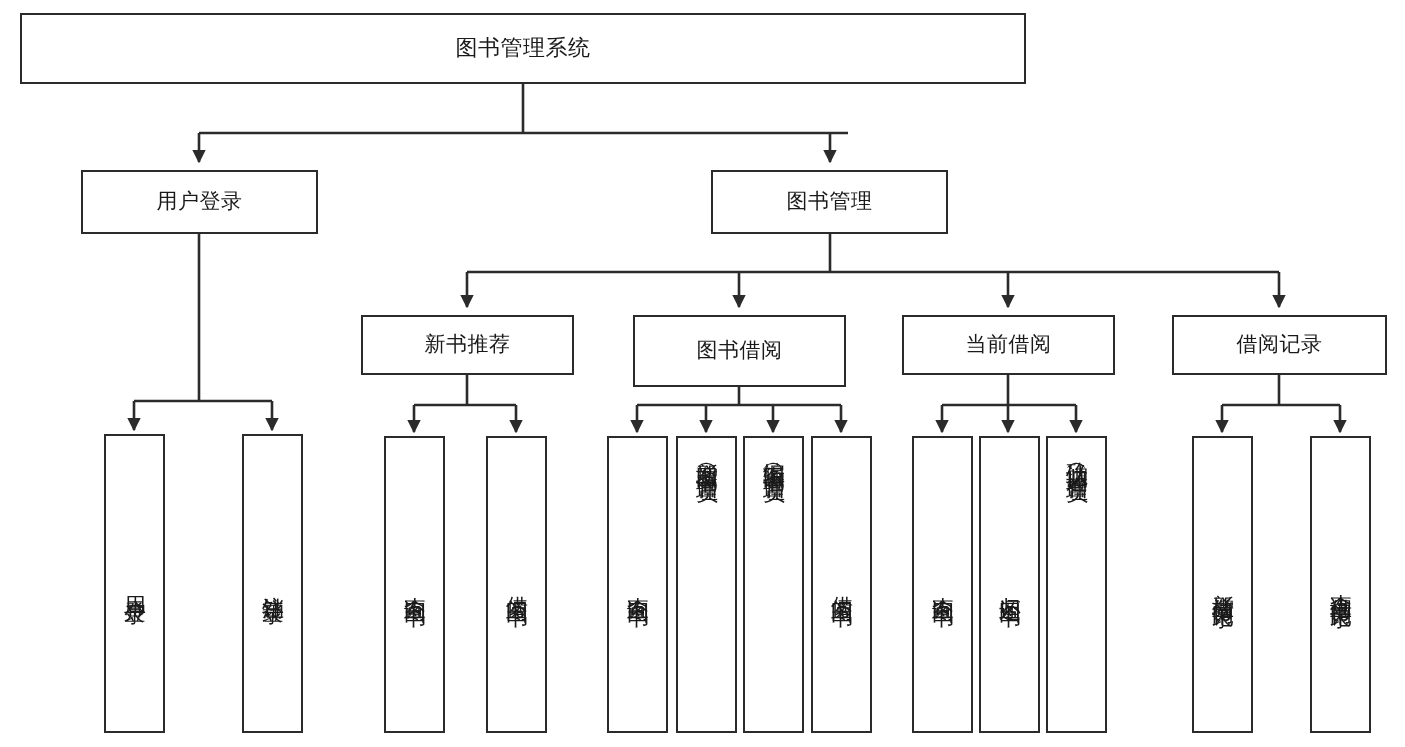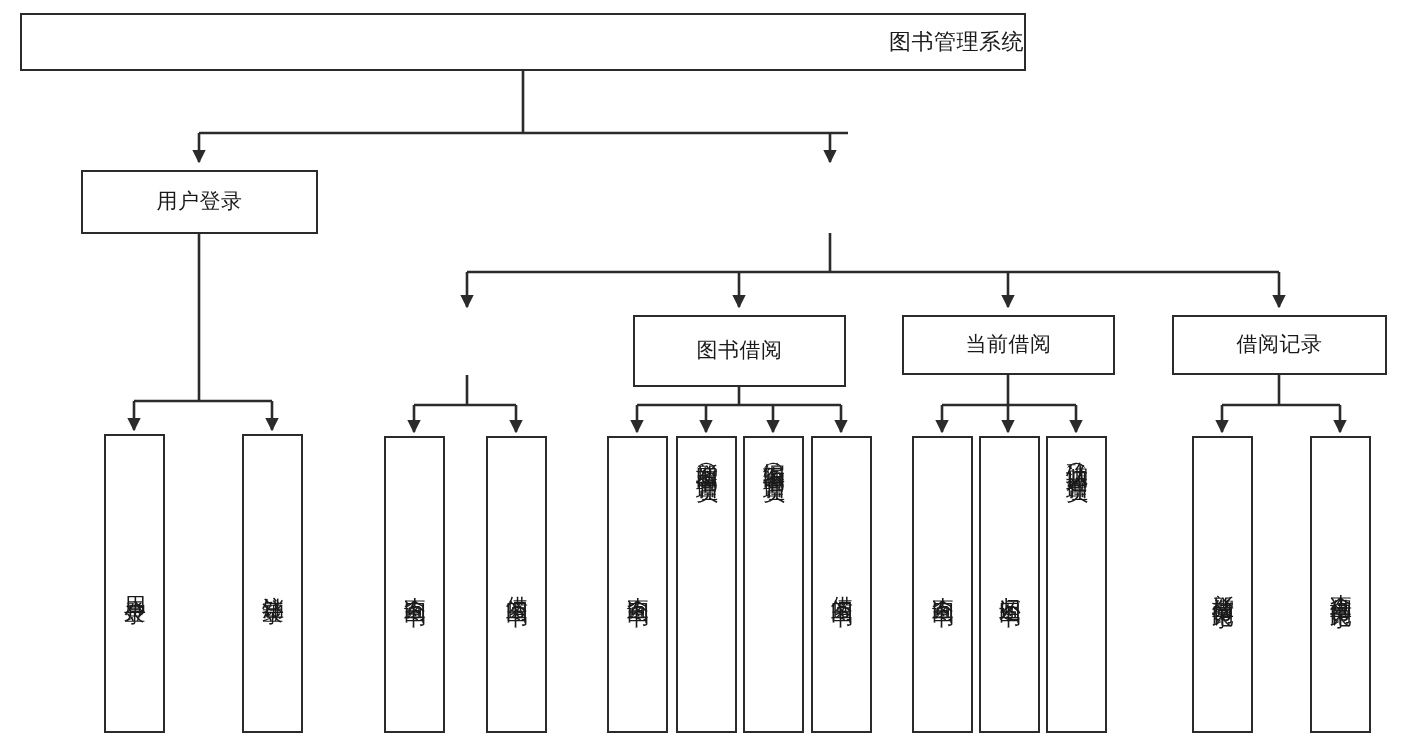--- a/index.html
+++ b/index.html
@@ -123,28 +123,34 @@
       <path d="M 1008 405 L 1008 432" marker-end="url(#arrow)"></path>
       <path d="M 1076 405 L 1076 432" marker-end="url(#arrow)"></path>
 
       <path d="M 1279 375 L 1279 405"></path>
       <path d="M 1222 405 L 1340 405"></path>
       <path d="M 1222 405 L 1222 432" marker-end="url(#arrow)"></path>
       <path d="M 1340 405 L 1340 432" marker-end="url(#arrow)"></path>
     </g>
   </svg>
 
-  <div class="node horiz root" style="left:20px; top:13px; width:1006px; height:58px;justify-content:flex-end;">
+  <div class="node horiz root" style="left:20px; top:13px; width:1006px; height:71px;">
     <span class="label">图书管理系统</span>
   </div>
 
   <div class="node horiz" style="left:81px; top:170px; width:237px; height:64px;">
     <span class="label">用户登录</span>
   </div>
-
+  <div class="node horiz" style="left:711px; top:170px; width:237px; height:64px;">
+    <span class="label">图书管理</span>
+  </div>
+
+  <div class="node horiz" style="left:361px; top:315px; width:213px; height:60px;">
+    <span class="label">新书推荐</span>
+  </div>
   <div class="node horiz" style="left:633px; top:315px; width:213px; height:72px;">
     <span class="label">图书借阅</span>
   </div>
   <div class="node horiz" style="left:1172px; top:315px; width:215px; height:60px;">
     <span class="label">借阅记录</span>
   </div>
   <div class="node horiz" style="left:902px; top:315px; width:213px; height:60px;">
     <span class="label">当前借阅</span>
   </div>
 

